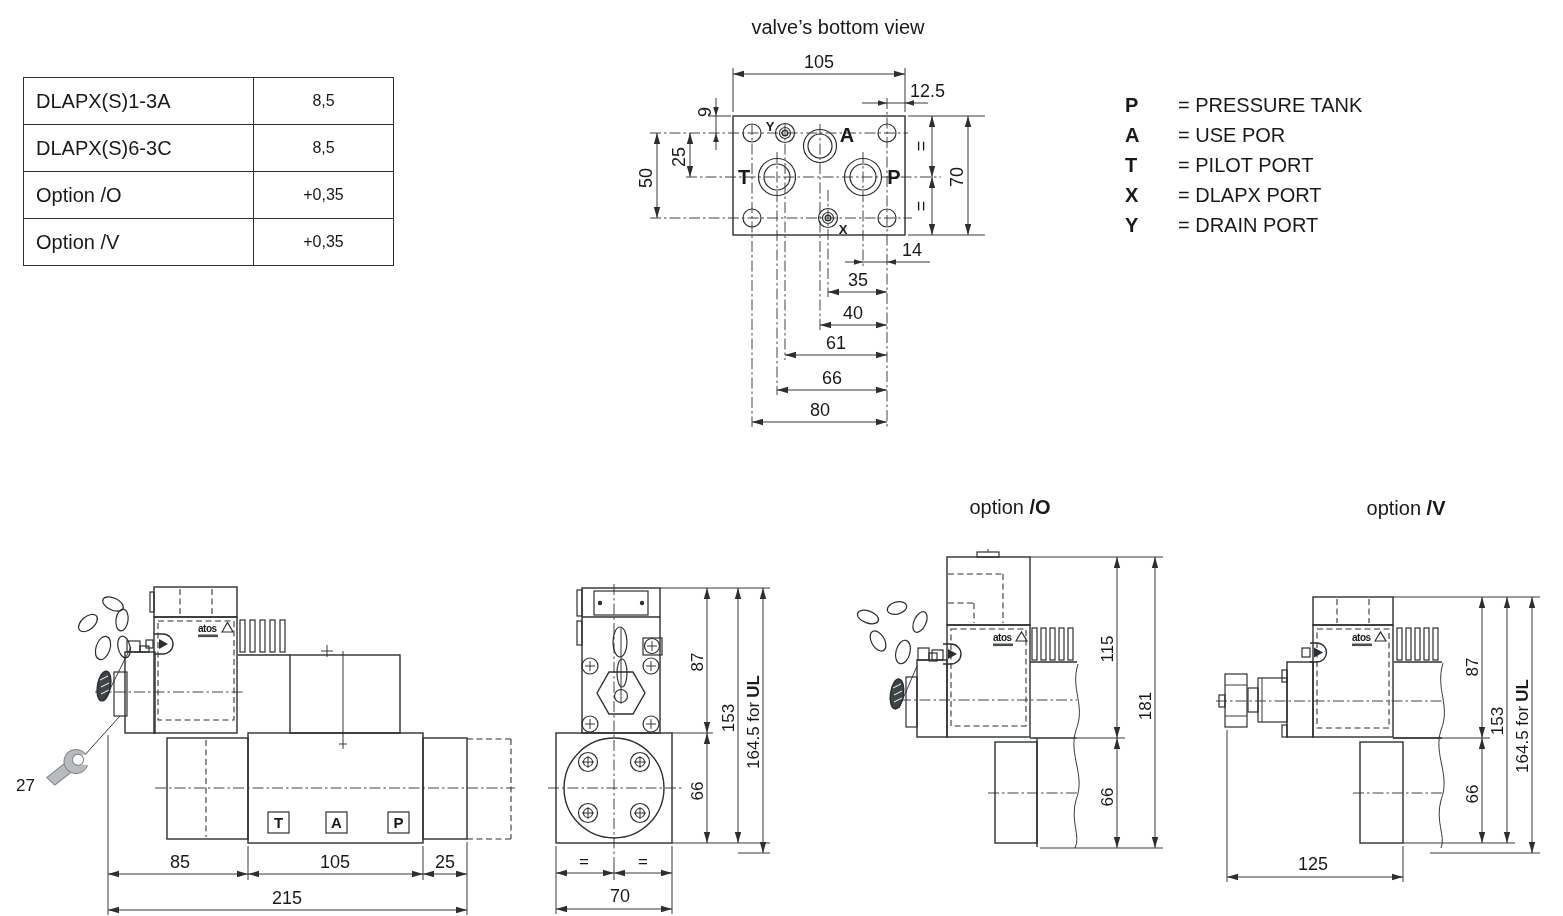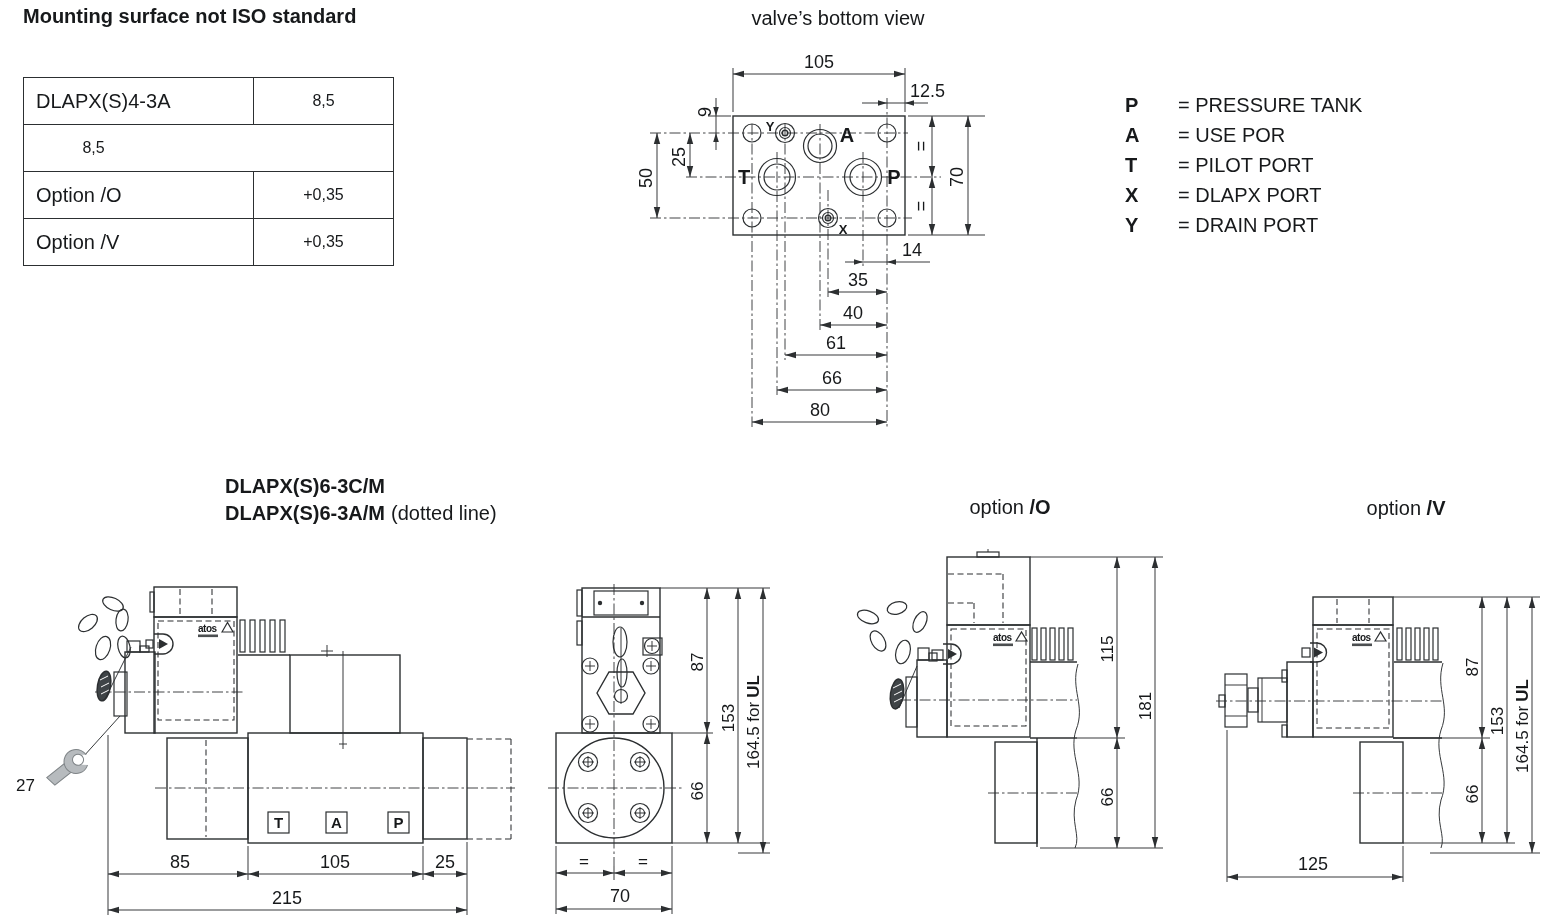--- a/index.html
+++ b/index.html
@@ -1,20 +1,20 @@
 <!DOCTYPE html>
 <html><head>
 <meta charset="utf-8">
 <style>
   html,body{margin:0;padding:0;background:#fff;}
   .canvas{position:relative;width:1563px;height:916px;background:#fff;overflow:hidden;
           font-family:"Liberation Sans",sans-serif;color:#17191b;}
   .abs{position:absolute;}
   .main-title{left:23px;top:5px;font-size:20px;font-weight:bold;}
-  .bv-caption{left:638px;top:7px;width:400px;text-align:center;font-size:20px;}
+  .bv-caption{left:638px;top:16px;width:400px;text-align:center;font-size:20px;}
   
   .mass-table{left:23px;top:77px;width:369px;border:1.5px solid #2c2f31;}
   .mt-header{height:44px;border-bottom:1.5px solid #2c2f31;display:flex;align-items:center;justify-content:center;font-size:20px;font-weight:bold;}
   .mt-row{display:flex;height:46px;border-bottom:1.5px solid #2c2f31;}
   .mt-row:last-child{border-bottom:none;}
   .mt-label{flex:1;display:flex;align-items:center;padding-left:12px;font-size:20px;border-right:1.5px solid #2c2f31;}
   .mt-value{width:139px;display:flex;align-items:center;justify-content:center;font-size:16px;}
   
   .legend{left:1125px;top:90px;}
   .legend-row{display:flex;height:30px;align-items:center;font-size:20px;}
@@ -44,29 +44,29 @@
   text.bx{font-size:15px;font-weight:600;}
   text.logo{font-size:10px;font-weight:bold;letter-spacing:-0.5px;}
   .wrF{fill:#b7bbbe;stroke:#7e8386;stroke-width:1;}
   .hatchW{stroke:#fff;stroke-width:1;}
 </style>
 </head>
 <body>
 
 <div class="canvas">
 
-  <div class="abs main-title">Mounting surface not ISO standard</div>
   <div class="abs bv-caption">valve’s bottom view</div>
 
   <div class="abs mass-table">
     <div class="mt-row">
-      <div class="mt-label">DLAPX(S)4-3A</div>
+      <div class="mt-label">DLAPX(S)1-3A</div>
       <div class="mt-value">8,5</div>
     </div>
     <div class="mt-row">
+      <div class="mt-label">DLAPX(S)6-3C</div>
       <div class="mt-value">8,5</div>
     </div>
     <div class="mt-row">
       <div class="mt-label">Option /O</div>
       <div class="mt-value">+0,35</div>
     </div>
     <div class="mt-row">
       <div class="mt-label">Option /V</div>
       <div class="mt-value">+0,35</div>
     </div>
@@ -88,26 +88,20 @@
     <div class="legend-row">
       <span class="legend-sym">X</span>
       <span>= DLAPX PORT</span>
     </div>
     <div class="legend-row">
       <span class="legend-sym">Y</span>
       <span>= DRAIN PORT</span>
     </div>
   </div>
 
-  <div class="abs sv-title">
-    <div><span class="b">DLAPX(S)6-3C/M</span></div>
-    <div>
-      <span class="b">DLAPX(S)6-3A/M</span><span class="n">(dotted line)</span>
-    </div>
-  </div>
 
   <div class="abs opt-title opt-o-title">
     <span>option</span>
     <span class="b">/O</span>
   </div>
   <div class="abs opt-title opt-v-title">
     <span>option</span>
     <span class="b">/V</span>
   </div>
 

